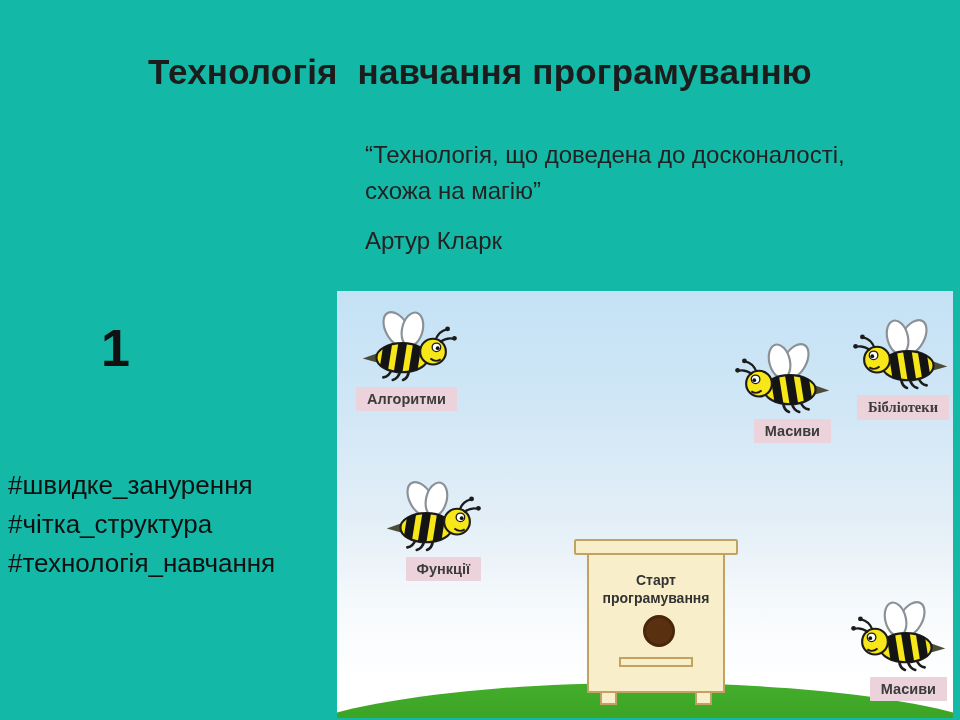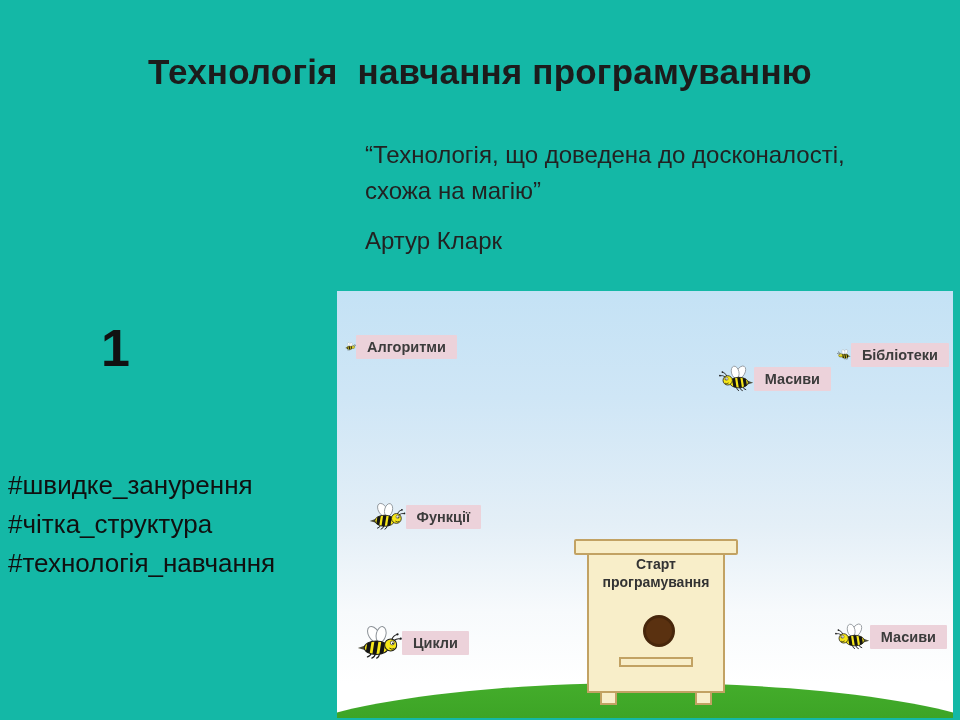--- a/index.html
+++ b/index.html
@@ -19,48 +19,48 @@
   
   .illustration{
     position:absolute;left:337px;top:291px;width:616px;height:427px;overflow:hidden;
     background:linear-gradient(180deg,#c4e2f5 0%,#cfe6f6 25%,#e4eff7 55%,#f7fafc 75%,#ffffff 92%);
   }
   .grass{
     position:absolute;left:-70px;right:-70px;top:392px;height:70px;
     background:linear-gradient(180deg,#44ad2b 0%,#3aa124 70%,#2e8f1c 100%);
     border-radius:50% 50% 0 0 / 100% 100% 0 0;
   }
-  .bee-group{position:absolute;width:112px;display:flex;flex-direction:row;align-items:center;}
+  .bee-group{position:absolute;width:112px;display:flex;flex-direction:column;align-items:flex-end;}
   .bee{width:96px;height:79px;display:block;}
   .bee.flip{transform:scaleX(-1);}
   .bee-label{
     margin-top:1px;padding:4px 11px;background:#ecd2da;color:#3c3c3c;
     font-size:14.5px;font-weight:600;white-space:nowrap;border-radius:1px;
   }
   .pos-1{left:8px;top:16px;}
   .pos-2{left:128px;top:44px;}
   .pos-3{left:262px;top:22px;}
   .pos-4{left:382px;top:48px;}
-  .pos-5{left:500px;top:24px;}
+  .pos-5{left:500px;top:24px;font-family:Liberation Serif, serif;}
   .pos-6{left:32px;top:186px;}
   .pos-7{left:492px;top:186px;}
   .pos-8{left:20px;top:312px;}
   .pos-9{left:498px;top:306px;}
 
   
   .hive{position:absolute;left:237px;top:248px;width:164px;height:172px;}
   .hive-roof{
     position:absolute;left:0;top:0;width:164px;height:16px;box-sizing:border-box;
     background:#f8eec9;border:2px solid #c2a263;border-radius:2px;z-index:2;
   }
   .hive-body{
     position:absolute;left:13px;top:14px;width:138px;height:140px;box-sizing:border-box;
     background:#f8eec9;border:2px solid #c2a263;z-index:1;
   }
-  .hive-title{margin-top:0;text-align:center;font-size:14px;line-height:1.3;font-weight:bold;color:#333;}
+  .hive-title{margin-top:16px;text-align:center;font-size:14px;line-height:1.3;font-weight:bold;color:#333;}
   .hive-hole{
     position:absolute;left:54px;top:60px;width:26px;height:26px;border-radius:50%;
     background:#5a3110;border:3px solid #47260b;
   }
   .hive-slot{
     position:absolute;left:30px;top:102px;width:74px;height:10px;box-sizing:border-box;
     background:#f8eec9;border:2px solid #c2a263;
   }
   .hive-leg{position:absolute;top:152px;width:17px;height:14px;box-sizing:border-box;background:#f8eec9;border:2px solid #c2a263;}
   .hive-leg.left{left:26px;}
@@ -142,26 +142,20 @@
           <use href="#bee"></use>
         </svg>
       <div class="bee-label">Бібліотеки</div>
     </div>
     <div class="bee-group pos-6">
       <svg class="bee">
           <use href="#bee"></use>
         </svg>
       <div class="bee-label">Функції</div>
     </div>
-    <div class="bee-group pos-8">
-      <svg class="bee">
-          <use href="#bee"></use>
-        </svg>
-      <div class="bee-label">Цикли</div>
-    </div>
     <div class="bee-group pos-9">
       <svg class="bee flip">
           <use href="#bee"></use>
         </svg>
       <div class="bee-label">Масиви</div>
     </div>
 
     <div class="hive">
       <div class="hive-roof"></div>
       <div class="hive-body">

